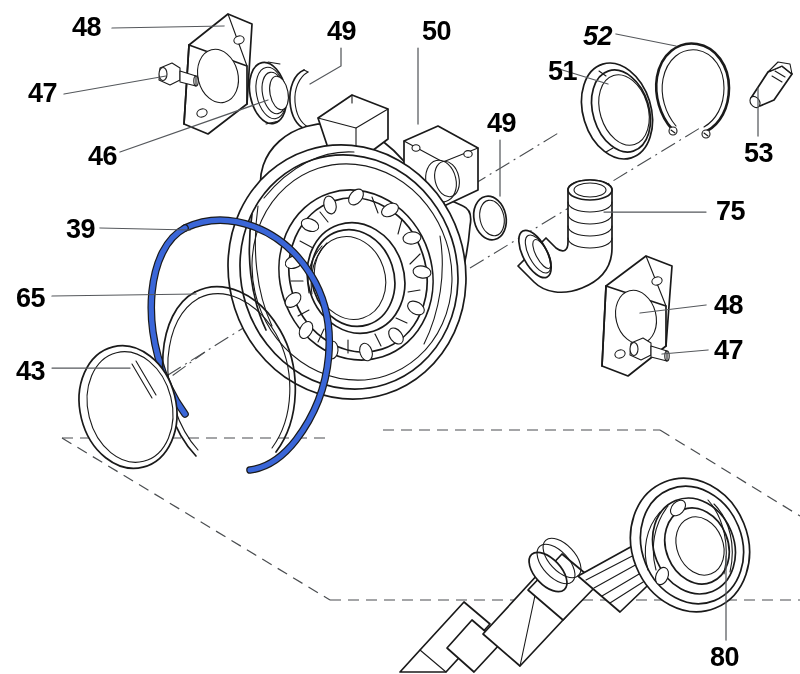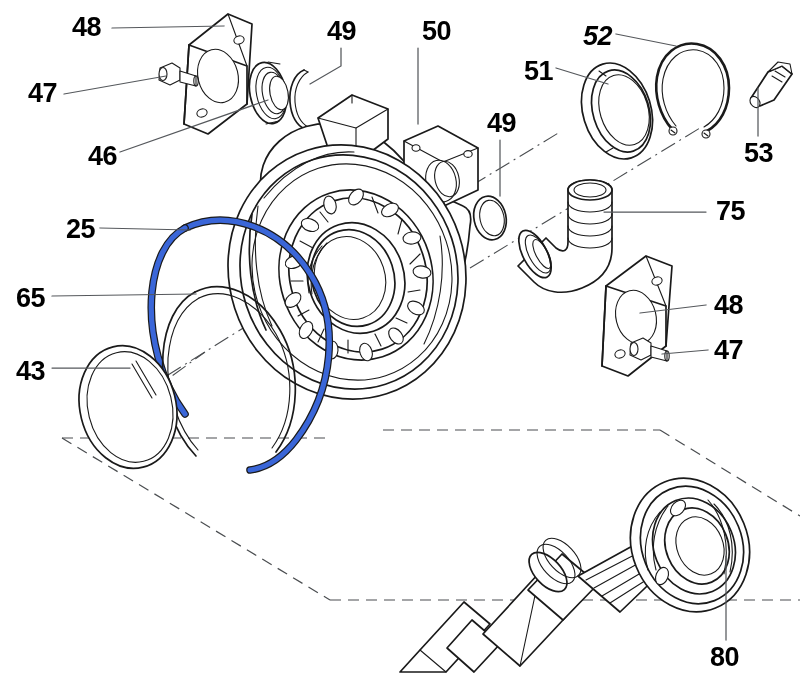--- a/index.html
+++ b/index.html
@@ -334,26 +334,26 @@
       <path class="lead" d="M708 350 L662 354"></path>
       <path class="lead" d="M726 640 L726 556"></path>
     </g>
 
   </svg>
 
   <div class="callout" style="left:72px;  top:14px;">48</div>
   <div class="callout" style="left:327px; top:18px;">49</div>
   <div class="callout" style="left:414px; top:18px;margin-left:8px;">50</div>
   <div class="callout" style="left:583px; top:23px;font-style:italic;">52</div>
-  <div class="callout" style="left:524px; top:58px;">51</div>
+  <div class="callout" style="left:548px; top:58px;">51</div>
   <div class="callout" style="left:28px;  top:80px;">47</div>
   <div class="callout" style="left:487px; top:110px;">49</div>
   <div class="callout" style="left:88px;  top:143px;">46</div>
   <div class="callout" style="left:744px; top:140px;">53</div>
   <div class="callout" style="left:716px; top:198px;">75</div>
-  <div class="callout" style="left:66px;  top:216px;">25</div>
+  <div class="callout" style="left:66px;  top:216px;">39</div>
   <div class="callout" style="left:16px;  top:285px;">65</div>
   <div class="callout" style="left:714px; top:292px;">48</div>
   <div class="callout" style="left:714px; top:337px;">47</div>
   <div class="callout" style="left:16px;  top:358px;">43</div>
   <div class="callout" style="left:710px; top:644px;">80</div>
 
 </div>
 
 </body></html>

